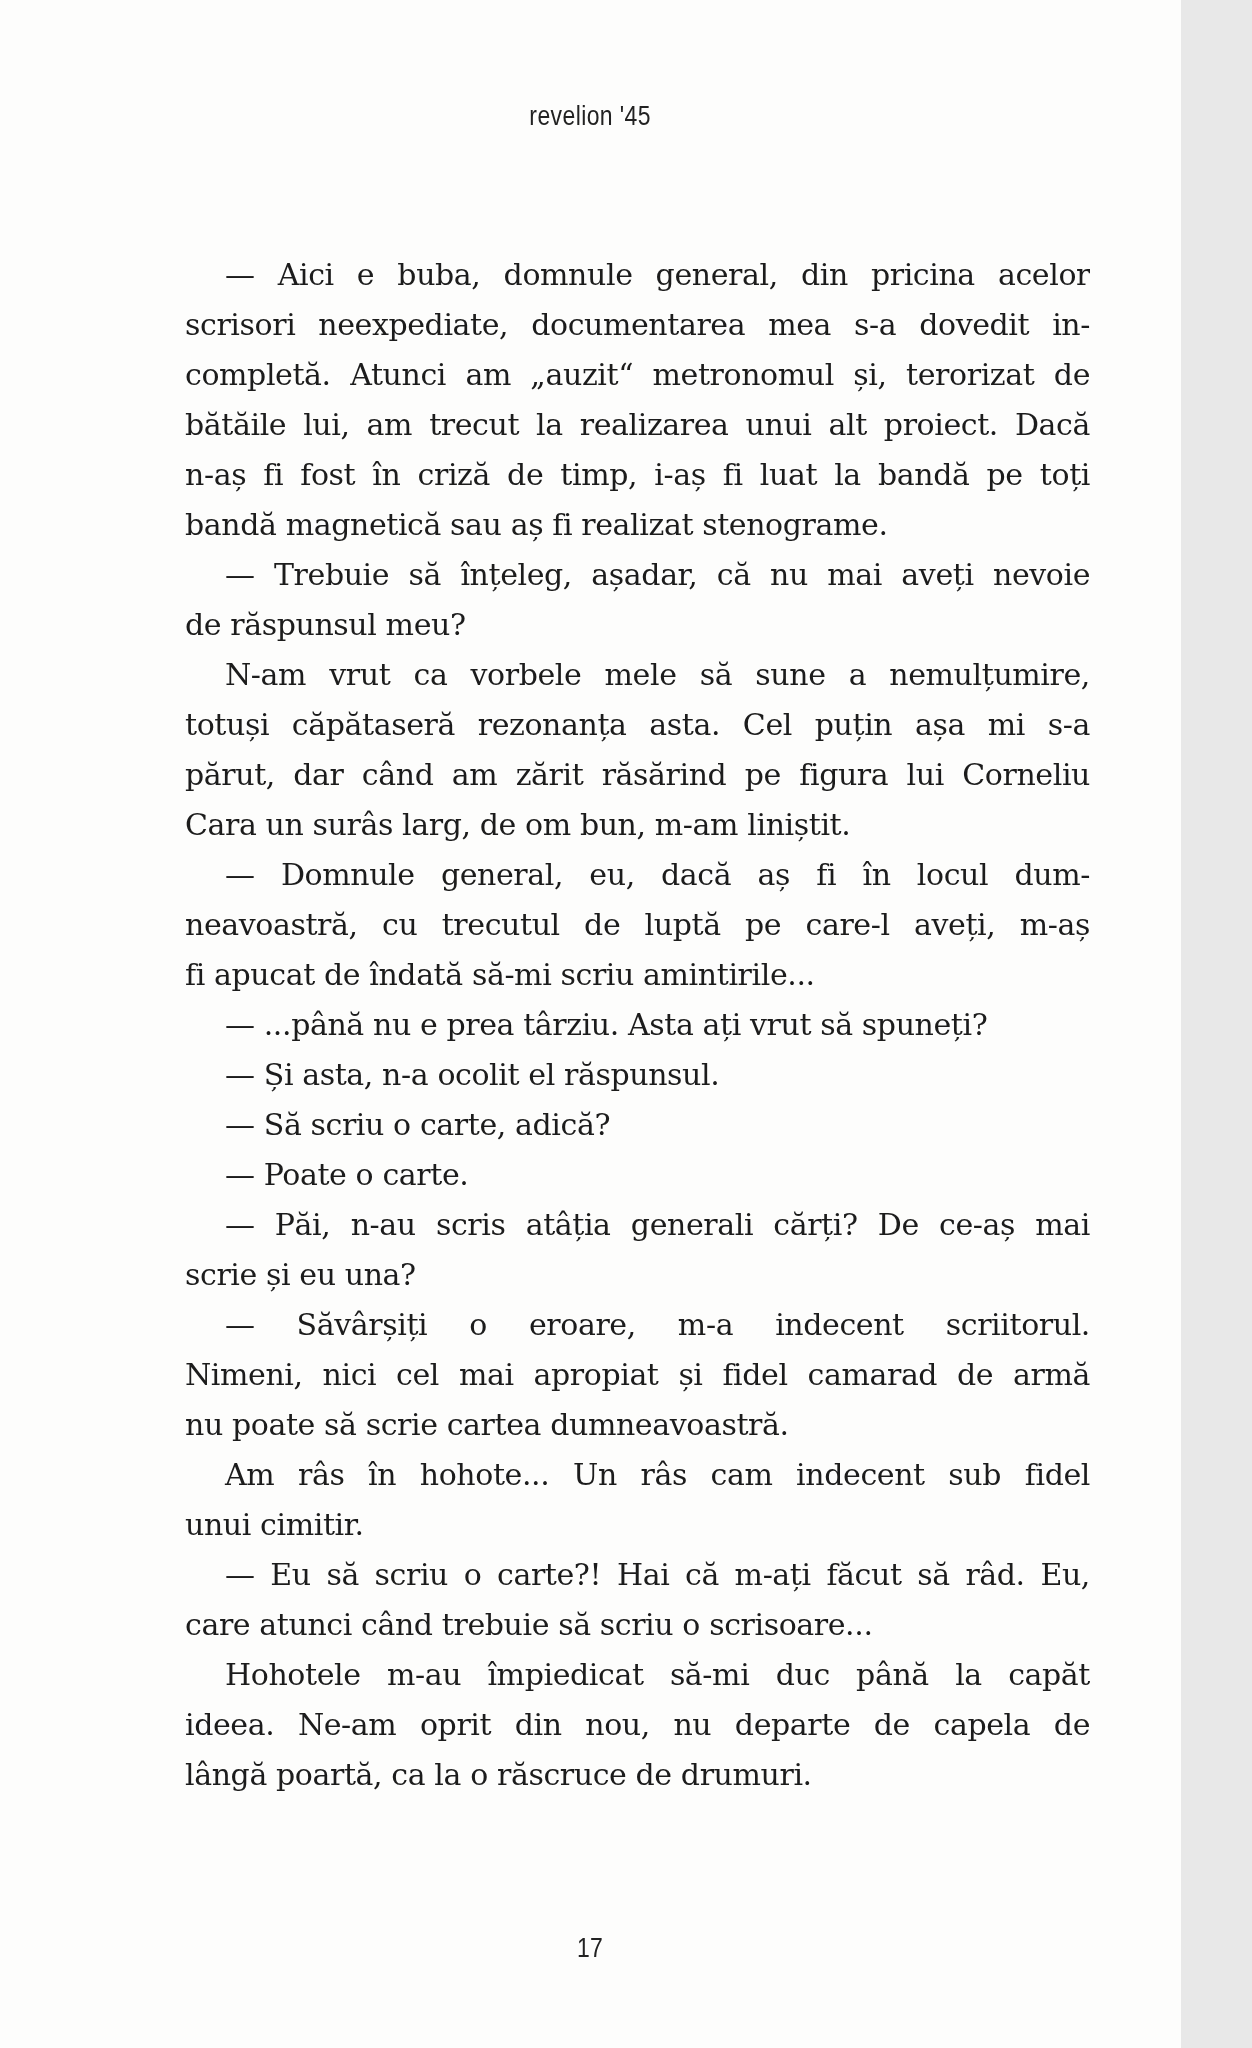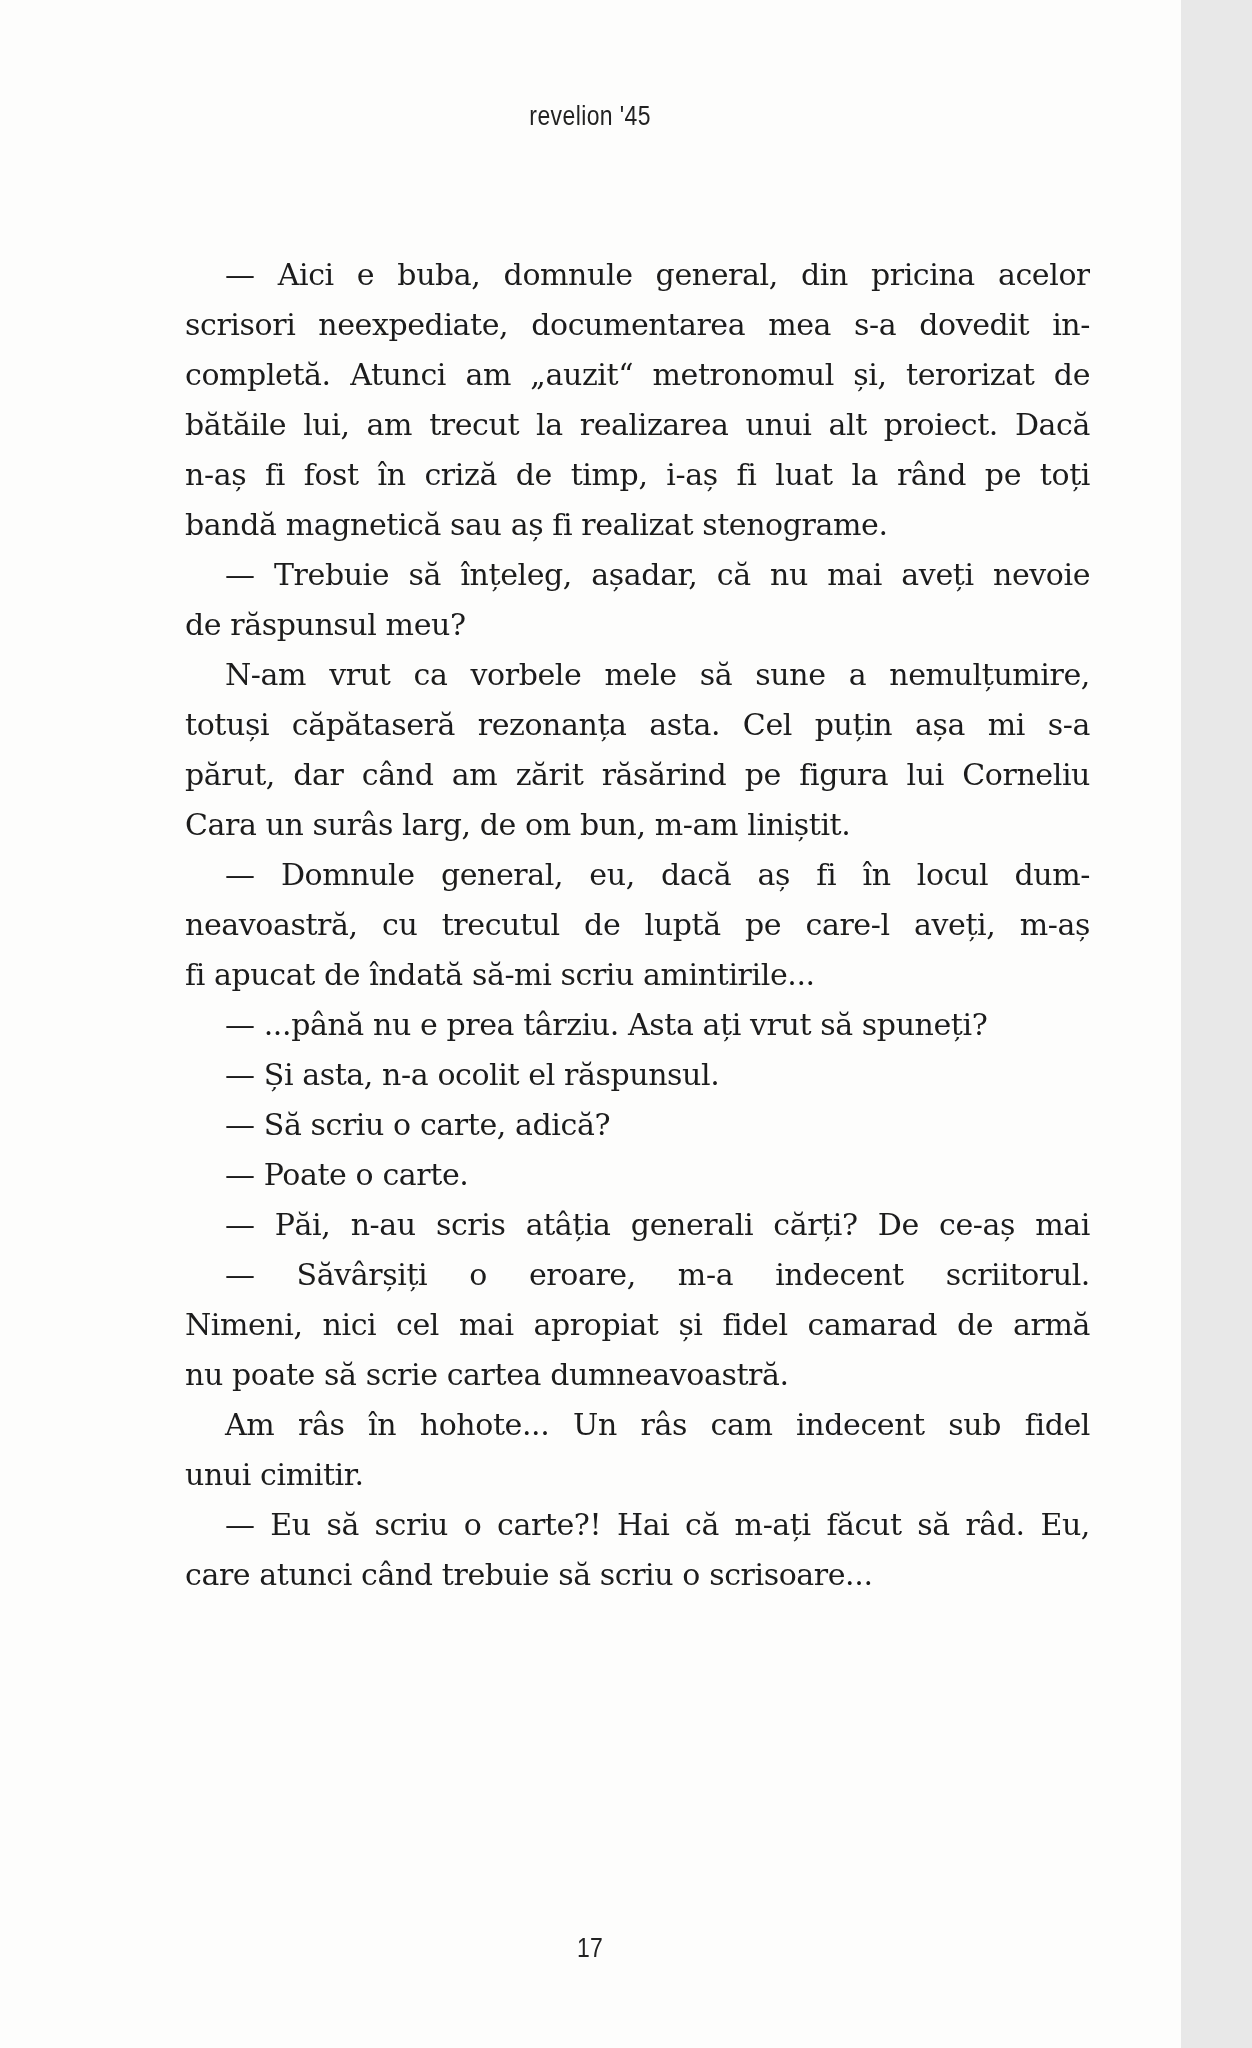--- a/index.html
+++ b/index.html
@@ -73,21 +73,21 @@
   <div class="header">
     <span class="cond">revelion '45</span>
   </div>
 
   <main class="text-block" id="book-text">
       <div class="paragraph">
         <div class="line indent">— Aici e buba, domnule general, din pricina acelor</div>
         <div class="line">scrisori neexpediate, documentarea mea s-a dovedit in-</div>
         <div class="line">completă. Atunci am „auzit“ metronomul și, terorizat de</div>
         <div class="line">bătăile lui, am trecut la realizarea unui alt proiect. Dacă</div>
-        <div class="line">n-aș fi fost în criză de timp, i-aș fi luat la rând pe toți</div>
+        <div class="line">n-aș fi fost în criză de timp, i-aș fi luat la bandă pe toți</div>
         <div class="line noj">bandă magnetică sau aș fi realizat stenograme.</div>
       </div>
       <div class="paragraph">
         <div class="line indent">— Trebuie să înțeleg, așadar, că nu mai aveți nevoie</div>
         <div class="line noj">de răspunsul meu?</div>
       </div>
       <div class="paragraph">
         <div class="line indent">N-am vrut ca vorbele mele să sune a nemulțumire,</div>
         <div class="line">totuși căpătaseră rezonanța asta. Cel puțin așa mi s-a</div>
         <div class="line">părut, dar când am zărit răsărind pe figura lui Corneliu</div>
@@ -105,33 +105,39 @@
         <div class="line indent noj">— Și asta, n-a ocolit el răspunsul.</div>
       </div>
       <div class="paragraph">
         <div class="line indent noj">— Să scriu o carte, adică?</div>
       </div>
       <div class="paragraph">
         <div class="line indent noj">— Poate o carte.</div>
       </div>
       <div class="paragraph">
         <div class="line indent">— Păi, n-au scris atâția generali cărți? De ce-aș mai</div>
+        <div class="line noj">scrie și eu una?</div>
       </div>
       <div class="paragraph">
         <div class="line indent">— Săvârșiți o eroare, m-a indecent scriitorul.</div>
         <div class="line">Nimeni, nici cel mai apropiat și fidel camarad de armă</div>
         <div class="line noj">nu poate să scrie cartea dumneavoastră.</div>
       </div>
       <div class="paragraph">
         <div class="line indent">Am râs în hohote... Un râs cam indecent sub fidel</div>
         <div class="line noj">unui cimitir.</div>
       </div>
       <div class="paragraph">
         <div class="line indent">— Eu să scriu o carte?! Hai că m-ați făcut să râd. Eu,</div>
         <div class="line noj">care atunci când trebuie să scriu o scrisoare...</div>
       </div>
+      <div class="paragraph">
+        <div class="line indent">Hohotele m-au împiedicat să-mi duc până la capăt</div>
+        <div class="line">ideea. Ne-am oprit din nou, nu departe de capela de</div>
+        <div class="line noj">lângă poartă, ca la o răscruce de drumuri.</div>
+      </div>
     </main>
 
   <div class="footer">
     <span class="cond">17</span>
   </div>
 
 </div>
 
 </body></html>

